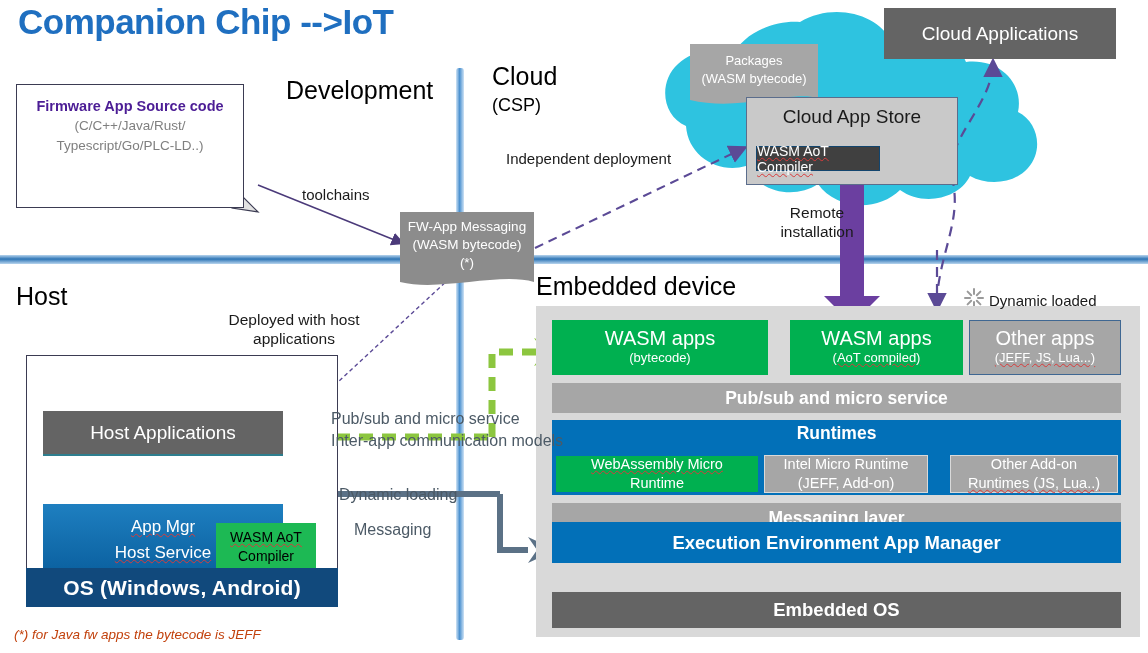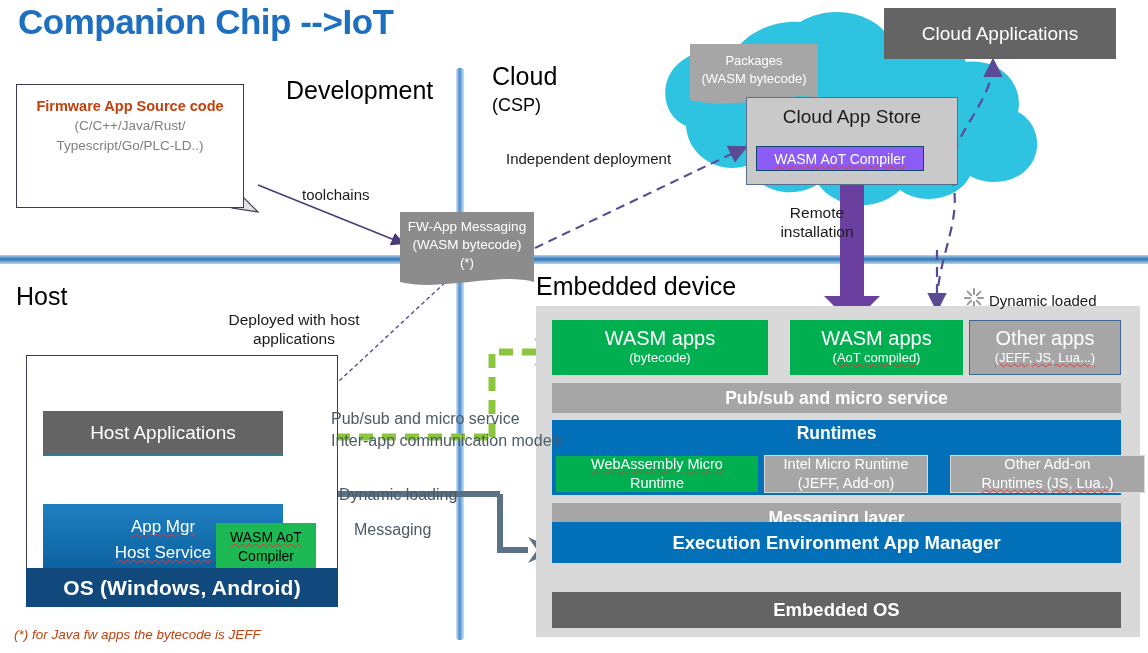--- a/index.html
+++ b/index.html
@@ -13,37 +13,37 @@
   #title{left:18px;top:2px;font-size:35px;font-weight:bold;color:#1f6fc0;
          letter-spacing:-0.5px;white-space:nowrap;}
 
   
   .sec-label{font-size:25px;color:#000;white-space:nowrap;font-weight:400;}
   .sec-sub{font-size:18px;color:#000;white-space:nowrap;}
 
   
   #srcbox{left:16px;top:84px;width:228px;height:124px;border:1.3px solid #3b3b52;
           background:#fff;}
-  #srcbox .t1{font-size:14.5px;font-weight:bold;color:#c2410c;text-align:center;
+  #srcbox .t1{font-size:14.5px;font-weight:bold;color:#4c1d95;text-align:center;
               margin-top:13px;line-height:17px;}
   #srcbox .t2{font-size:13.5px;color:#7f7f7f;text-align:center;line-height:18px;margin-top:2px;}
 
   
   .blk{display:flex;flex-direction:column;align-items:center;justify-content:center;
        text-align:center;color:#fff;}
   .grey-dark{background:#646464;}
   .grey-mid{background:#a6a6a6;}
   .blue{background:#0270b8;}
   .green{background:#00b050;}
 
   
   #appstore{left:746px;top:97px;width:212px;height:88px;background:#c9c9c9;
             border:1px solid #5b6d8c;}
   #appstore .hdr{font-size:19px;color:#1a1a1a;text-align:center;margin-top:8px;}
-  #aot-cloud{left:756px;top:146px;width:168px;height:25px;background:#8b5cf6;
+  #aot-cloud{left:756px;top:146px;width:124px;height:25px;background:#404040;
              border:1.5px solid #12456e;display:flex;align-items:center;justify-content:center;
              color:#fff;font-size:14px;}
   #cloudapps{left:884px;top:8px;width:232px;height:51px;}
   #cloudapps span{font-size:19px;}
 
   
   #embpanel{left:536px;top:306px;width:604px;height:331px;background:#d9d9d9;}
   .emb-label-b{font-size:17.5px;font-weight:bold;}
   .app-tile{display:flex;align-items:center;justify-content:center;}
   .app-tile .inner{text-align:center;color:#fff;line-height:19px;}
@@ -310,21 +310,21 @@
       <div><span class="squiggle">WebAssembly Micro</span></div>
       <div>Runtime</div>
     </div>
   </div>
   <div class="abs rt-tile grey-mid" style="left:764px;top:455px;width:164px;height:38px;">
     <div>
       <div>Intel Micro Runtime</div>
       <div>(JEFF, Add-on)</div>
     </div>
   </div>
-  <div class="abs rt-tile grey-mid" style="left:950px;top:455px;width:195px;height:38px;">
+  <div class="abs rt-tile grey-mid" style="left:950px;top:455px;width:168px;height:38px;">
     <div>
       <div>Other Add-on</div>
       <div><span class="squiggle">Runtimes (JS, Lua..)</span></div>
     </div>
   </div>
 
   <div class="abs blk grey-mid" style="left:552px;top:503px;width:569px;height:31px;">
     <span class="emb-label-b">Messaging layer</span>
   </div>
 

